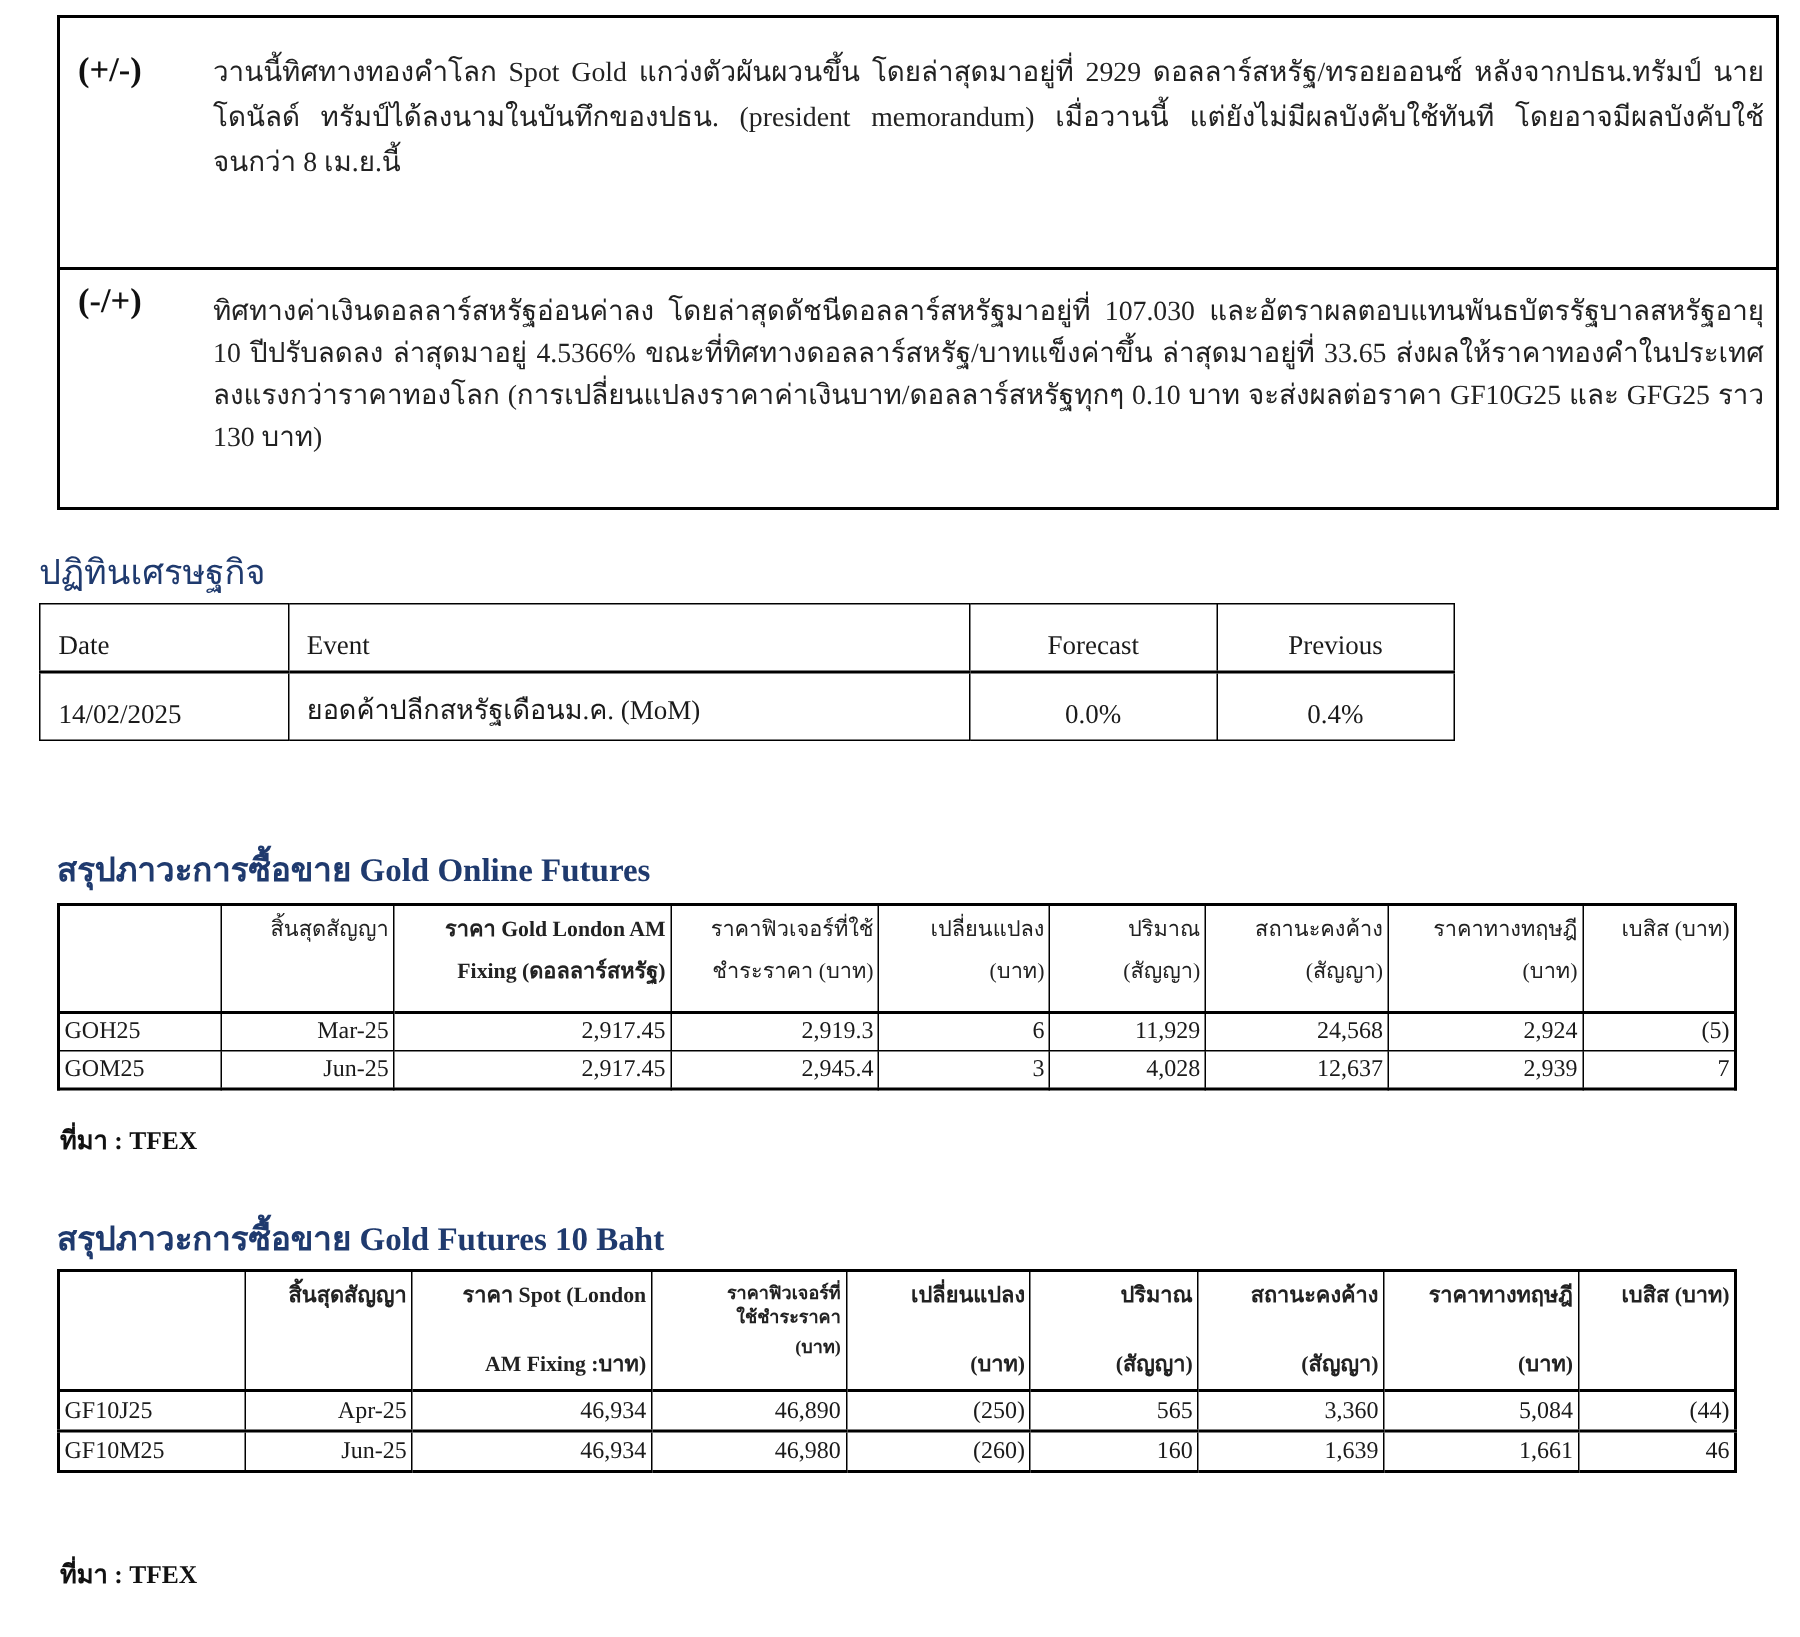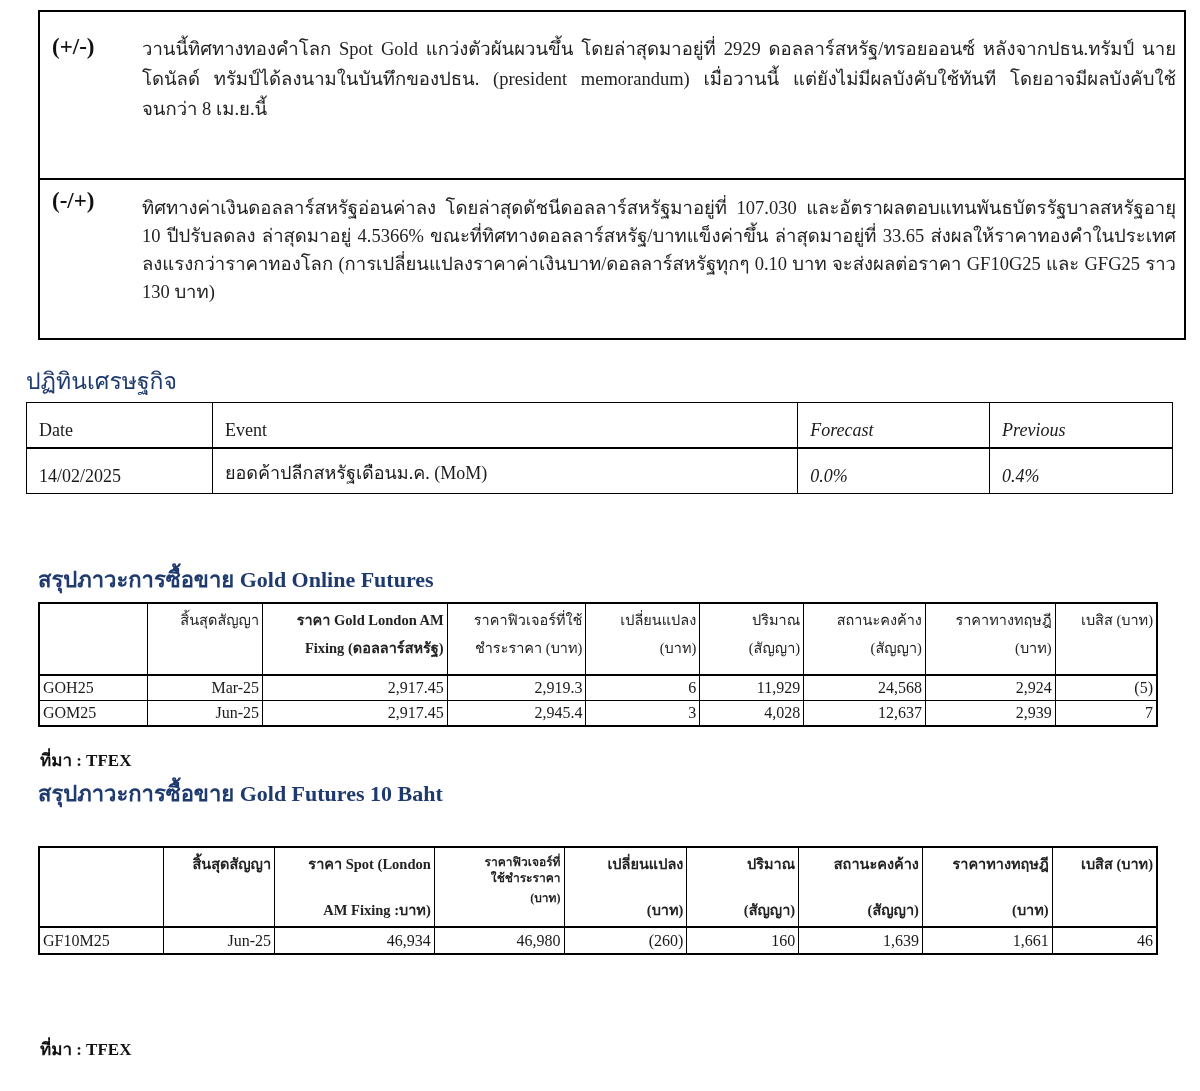--- a/index.html
+++ b/index.html
@@ -15,28 +15,28 @@
   .comment-row.r1 .sign { top:22px; }
   .comment-row.r2 .sign { top:8px; }
   .comment-text { position:absolute; left:102px; right:8px; font-size:18.5px; color:#222; text-align:justify; }
   .comment-row.r1 .comment-text { top:22px; line-height:30px; }
   .comment-row.r2 .comment-text { top:14px; line-height:28px; }
 
   
   .section-title { position:absolute; font-size:22px; color:#1f3a6e; font-weight:bold; }
   .cal-title { left:26px; top:363px; font-weight:normal; font-size:23px;text-align:center; }
   table { border-collapse:collapse; position:absolute; }
-  .cal-table { left:26px; top:402px; width:1147px; font-size:18px; }
+  .cal-table { left:26px; top:402px; width:944px; font-size:18px; }
   .cal-table td { border:1px solid #000; padding:0 12px; height:38px; vertical-align:bottom; padding-bottom:6px; }
   .cal-table tr.head td { border-bottom:2px solid #000; }
-  .cal-table td.num { text-align:left;font-style:italic; }
+  .cal-table td.num { text-align:center; }
 
   
   .fut-title1 { left:38px; top:562px; }
-  .fut-title2 { left:38px; top:776px;text-align:right; }
+  .fut-title2 { left:38px; top:808px;text-align:right; }
   .fut-table { left:38px; width:1120px; font-size:15.5px; border:2px solid #000; }
   .fut-table.t1 { top:602px; }
   .fut-table.t2 { top:846px; }
   .fut-table th { font-weight:normal; border-right:1.5px solid #000; text-align:right; vertical-align:top;
                   padding:6px 3px 0 3px; font-size:14.5px; line-height:20px; color:#222; }
   .fut-table.t1 th { height:64px; }
   .fut-table.t2 th { height:72px; }
   .fut-table th .l2 { display:block; margin-top:8px; }
   .fut-table.t2 th .l2 { margin-top:26px; }
   .fut-table th .small { font-size:12px; line-height:16px; display:block; font-weight:bold; }
@@ -165,20 +165,31 @@
           <span class="small">ใช้ชำระราคา</span>
           <span class="small2">(บาท)</span>
         </th>
     <th><span>เปลี่ยนแปลง</span><span class="l2">(บาท)</span></th>
     <th><span>ปริมาณ</span><span class="l2">(สัญญา)</span></th>
     <th><span>สถานะคงค้าง</span><span class="l2">(สัญญา)</span></th>
     <th><span>ราคาทางทฤษฎี</span><span class="l2">(บาท)</span></th>
     <th><span>เบสิส (บาท)</span></th>
   </tr>
   <tr>
+    <td class="code">GF10J25</td>
+    <td>Apr-25</td>
+    <td>46,934</td>
+    <td>46,890</td>
+    <td>(250)</td>
+    <td>565</td>
+    <td>3,360</td>
+    <td>5,084</td>
+    <td>(44)</td>
+  </tr>
+  <tr>
     <td class="code">GF10M25</td>
     <td>Jun-25</td>
     <td>46,934</td>
     <td>46,980</td>
     <td>(260)</td>
     <td>160</td>
     <td>1,639</td>
     <td>1,661</td>
     <td>46</td>
   </tr>

